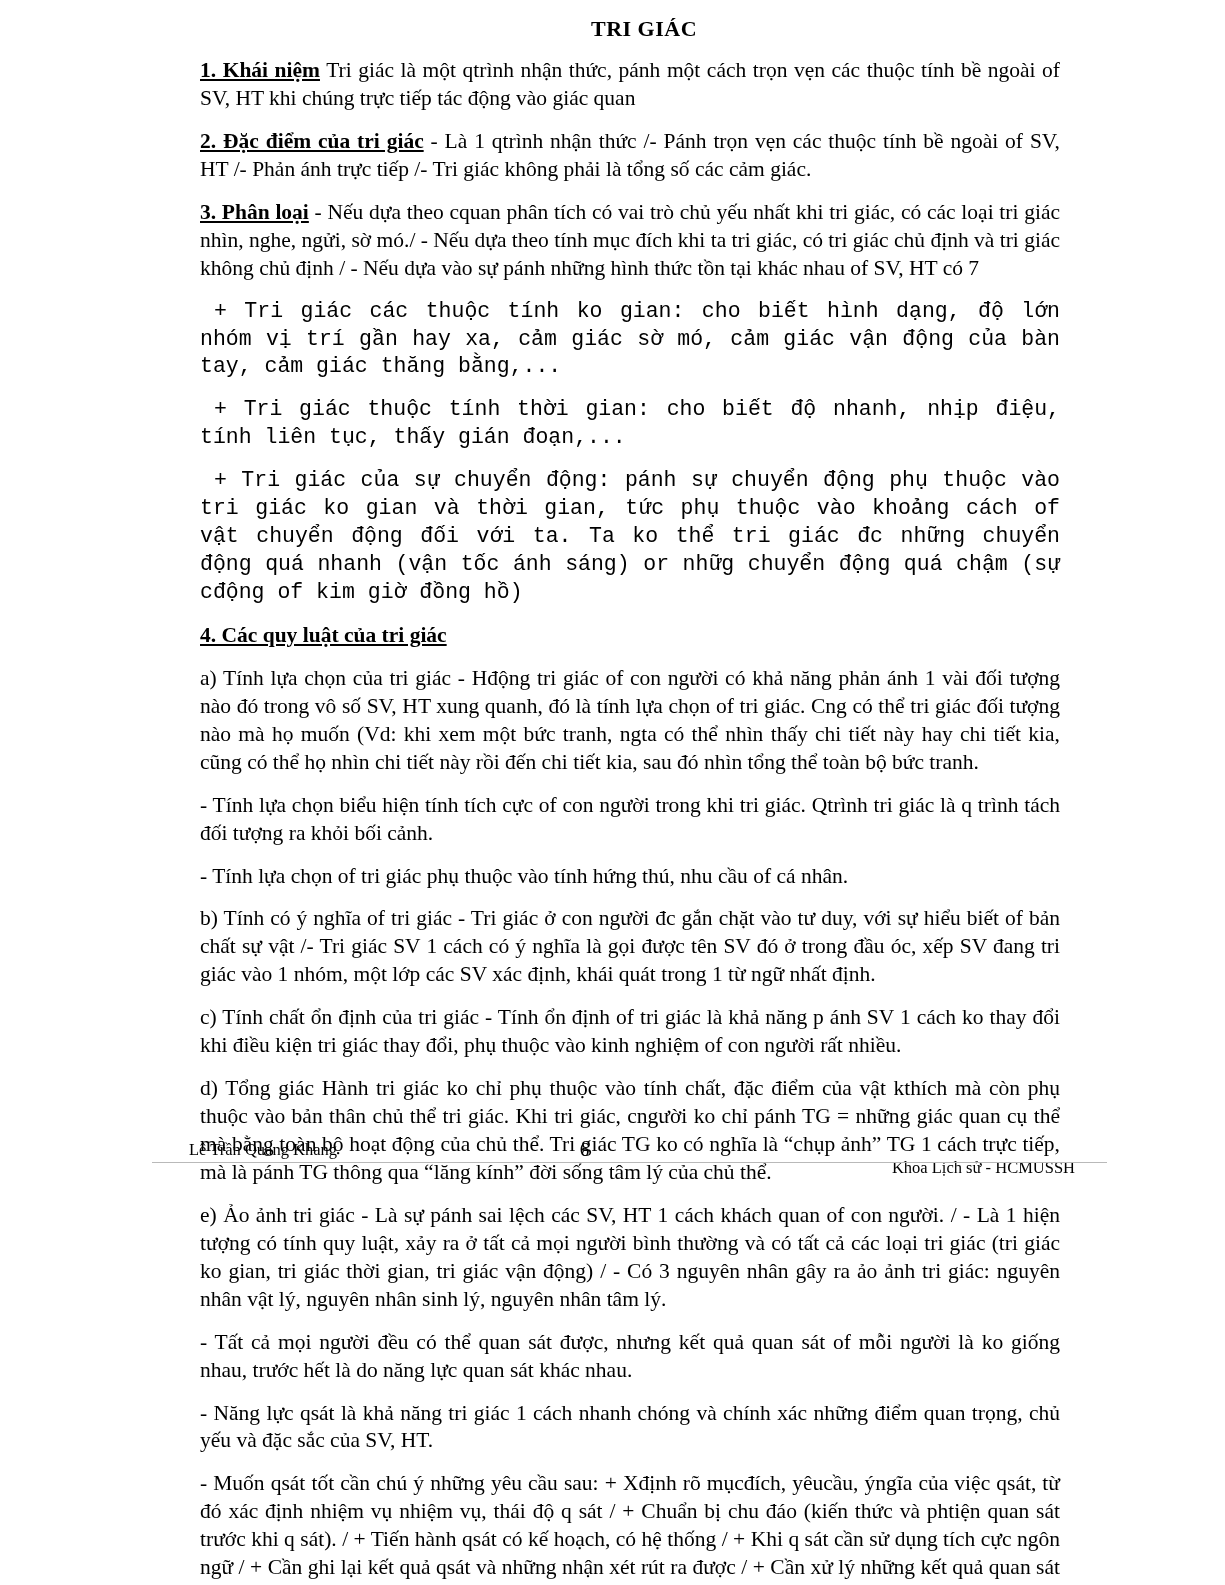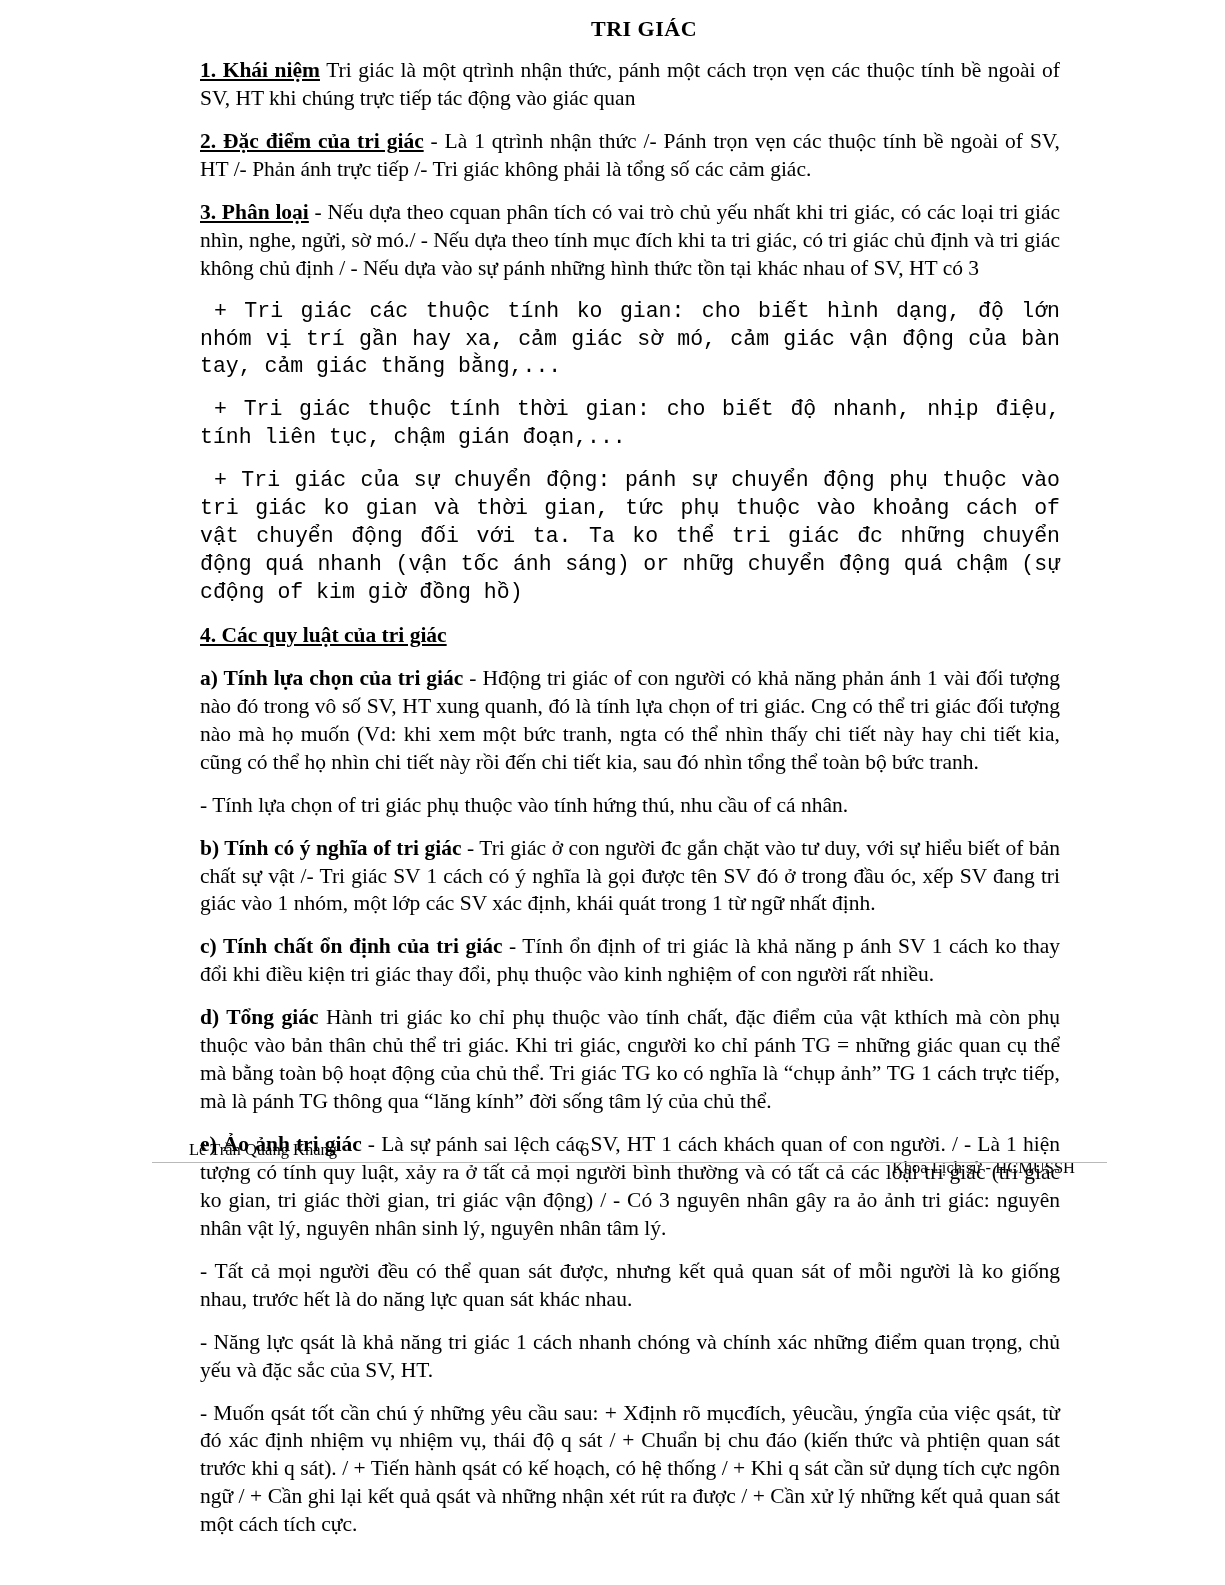--- a/index.html
+++ b/index.html
@@ -35,21 +35,21 @@
     line-height: 1.30;
     text-align: justify;
     text-justify: inter-word;
   }
   .body-text p {
     margin: 15px;
     padding: 0;
   }
   .p-indent-1 { text-indent: 14px; font-family: Liberation Mono, monospace; }
   .hd {
-    font-weight: bold;
+    font-weight: normal;
   }
   .hd-u {
     font-weight: bold;
     text-decoration: underline;
   }
   .footer {
     position: absolute;
     left: 189px;
     right: 150px;
     top: 1122px;
@@ -80,32 +80,33 @@
 <div class="page">
 
   <div class="doc-title">TRI GIÁC</div>
 
   <div class="body-text">
 
     <p><span class="hd-u">1. Khái niệm</span><span> Tri giác là một qtrình nhận thức, pánh một cách trọn vẹn các thuộc tính bề ngoài of SV, HT khi chúng trực tiếp tác động vào giác quan</span></p>
 
     <p><span class="hd-u">2. Đặc điểm của tri giác</span><span> - Là 1 qtrình nhận thức /- Pánh trọn vẹn các thuộc tính bề ngoài of SV, HT /- Phản ánh trực tiếp /- Tri giác không phải là tổng số các cảm giác.</span></p>
 
-    <p><span class="hd-u">3. Phân loại</span><span> - Nếu dựa theo cquan phân tích có vai trò chủ yếu nhất khi tri giác, có các loại tri giác nhìn, nghe, ngửi, sờ mó./ - Nếu dựa theo tính mục đích khi ta tri giác, có tri giác chủ định và tri giác không chủ định / - Nếu dựa vào sự pánh những hình thức tồn tại khác nhau of SV, HT có 3</span></p>
+    <p><span class="hd-u">3. Phân loại</span><span> - Nếu dựa theo cquan phân tích có vai trò chủ yếu nhất khi tri giác, có các loại tri giác nhìn, nghe, ngửi, sờ mó./ - Nếu dựa theo tính mục đích khi ta tri giác, có tri giác chủ định và tri giác không chủ định / - Nếu dựa vào sự pánh những hình thức tồn tại khác nhau of SV, HT có 7</span></p>
 
     <p class="p-indent-1"><span> + Tri giác các thuộc tính ko gian: cho biết hình dạng, độ lớn nhóm vị trí gần hay xa, cảm giác sờ mó, cảm giác vận động của bàn tay, cảm giác thăng  bằng,...</span></p>
 
-    <p class="p-indent-1"><span> + Tri giác thuộc tính thời gian: cho biết độ nhanh, nhịp điệu, tính liên tục, chậm gián đoạn,...</span></p>
+    <p class="p-indent-1"><span> + Tri giác thuộc tính thời gian: cho biết độ nhanh, nhịp điệu, tính liên tục, thấy gián đoạn,...</span></p>
 
     <p class="p-indent-1"><span> + Tri giác của sự chuyển động: pánh sự chuyển động phụ thuộc vào tri giác ko gian và thời gian, tức phụ thuộc vào khoảng cách of vật chuyển động đối với ta. Ta ko thể tri giác đc những chuyển động quá nhanh (vận tốc ánh sáng) or nhữg chuyển động quá chậm (sự cđộng of kim giờ đồng hồ)</span></p>
 
     <p><span class="hd-u">4. Các quy luật của tri giác</span></p>
 
     <p><span class="hd"> a) Tính lựa chọn của tri giác</span><span> - Hđộng tri giác of con người có khả năng phản ánh 1 vài đối tượng nào đó trong vô số SV, HT xung quanh, đó là tính lựa chọn of tri giác. Cng có thể tri giác đối tượng nào mà họ muốn (Vd: khi xem một bức tranh, ngta có thể nhìn thấy chi tiết này hay chi tiết kia, cũng có thể họ nhìn chi tiết này rồi đến chi tiết kia, sau đó nhìn tổng thể toàn bộ bức tranh.</span></p>
 
+    <p><span>- Tính lựa chọn biểu hiện tính tích cực of con người trong khi tri giác. Qtrình tri giác là q trình tách đối tượng ra khỏi bối cảnh.</span></p>
 
     <p><span>- Tính lựa chọn of tri giác phụ thuộc vào tính hứng thú, nhu cầu of cá nhân.</span></p>
 
     <p><span class="hd">b) Tính có ý nghĩa of tri giác</span><span> - Tri giác ở con người đc gắn chặt vào tư duy, với sự hiểu biết of bản chất sự vật /- Tri giác SV 1 cách có ý nghĩa là gọi được tên SV đó ở trong đầu óc, xếp SV đang tri giác vào 1 nhóm, một lớp các SV xác định, khái quát trong 1 từ ngữ nhất định.</span></p>
 
     <p><span class="hd">c) Tính chất ổn định của tri giác</span><span> - Tính ổn định of tri giác là khả năng p ánh SV 1 cách ko thay đổi khi điều kiện tri giác thay đổi, phụ thuộc vào kinh nghiệm of con người rất nhiều.</span></p>
 
     <p><span class="hd">d) Tổng giác</span><span> Hành tri giác ko chỉ phụ thuộc vào tính chất, đặc điểm của vật kthích mà còn phụ thuộc vào bản thân chủ thể tri giác. Khi tri giác, cngười ko chỉ pánh TG = những giác quan cụ thể mà bằng toàn bộ hoạt động của chủ thể. Tri giác TG ko có nghĩa là “chụp ảnh” TG 1 cách trực tiếp, mà là pánh TG thông qua “lăng kính” đời sống tâm lý của chủ thể.</span></p>
 
     <p><span class="hd">e) Ảo ảnh tri giác</span><span> - Là sự pánh sai lệch các SV, HT 1 cách khách quan of con người. / - Là 1 hiện tượng có tính quy luật, xảy ra ở tất cả mọi người bình thường và có tất cả các loại tri giác (tri giác ko gian, tri giác thời gian, tri giác vận động) / - Có 3 nguyên nhân gây ra ảo ảnh tri giác: nguyên nhân vật lý, nguyên nhân sinh lý, nguyên nhân tâm lý.</span></p>

